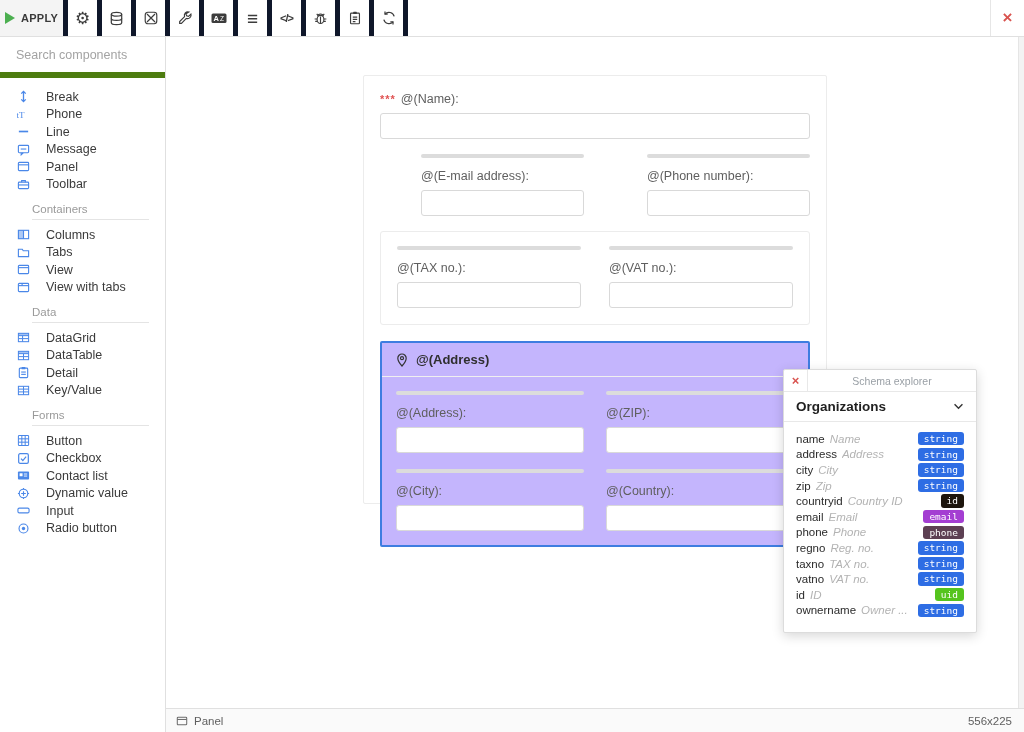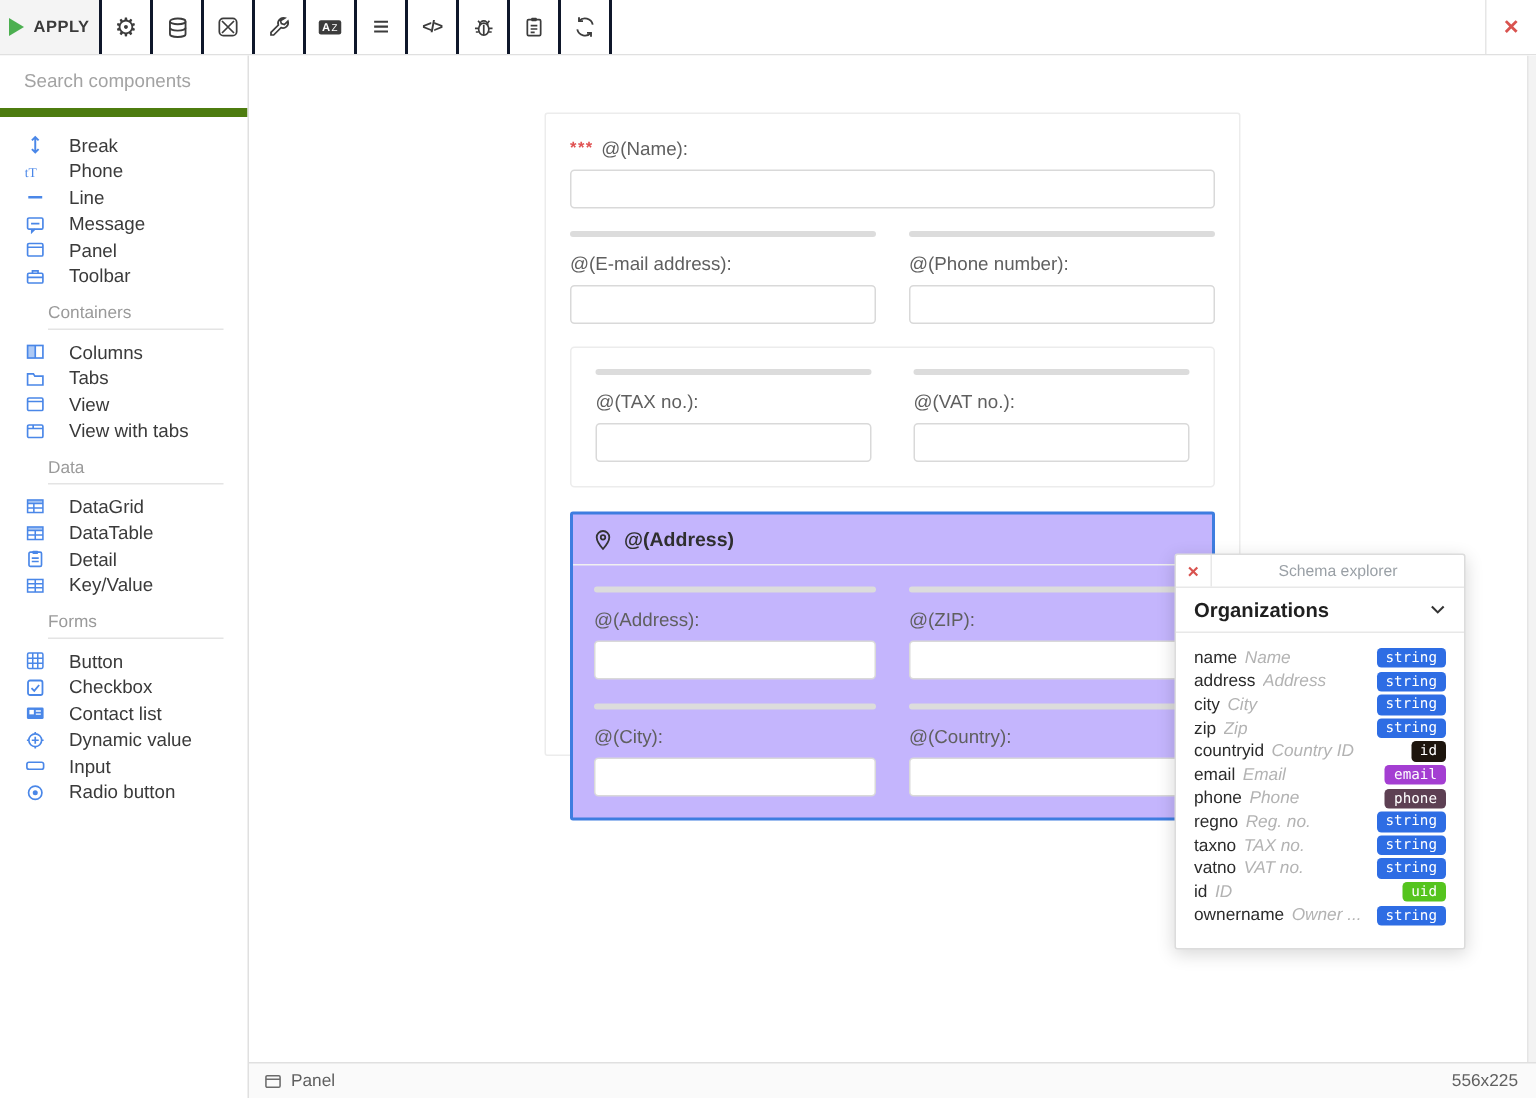--- a/index.html
+++ b/index.html
@@ -2,21 +2,21 @@
 <html><head>
 <meta charset="utf-8">
 <style>
   * { margin:0; padding:0; box-sizing:border-box; }
   html,body { width:1024px; height:732px; }
   body { font-family:"Liberation Sans", sans-serif; background:#fff; color:#333; overflow:hidden; }
   .app { position:relative; width:1024px; height:732px; background:#fff; }
 
   
   .toolbar { position:absolute; left:0; top:0; right:0; height:37px; background:#fff; border-bottom:1px solid #e0e0e0; display:flex; align-items:stretch; }
-  .tb-cell { width:34px; display:flex; align-items:center; justify-content:center; border-right:2px solid #0f172a; cursor:pointer; color:#3c3c3c; }
+  .tb-cell { width:34px; display:flex; align-items:center; justify-content:center; border-right:5px solid #0f172a; cursor:pointer; color:#3c3c3c; }
   .tb-apply { width:68px; background:#f4f4f4; gap:6px; }
   .tb-apply .apply-label { font-size:11px; font-weight:bold; color:#3a3a3a; letter-spacing:.3px; }
   .play-tri { width:0; height:0; border-left:10px solid #4caf50; border-top:6px solid transparent; border-bottom:6px solid transparent; }
   .tb-glyph { font-size:17px; line-height:1; color:#3c3c3c; }
   .tb-glyph.code { font-size:11px; font-weight:bold; letter-spacing:-1px; }
   .tb-glyph.lines { font-size:19px; font-weight:bold; }
   .tb-close { position:absolute; right:0; top:0; width:34px; height:36px; border-left:1px solid #e6e6e6; border-right:none; display:flex; align-items:center; justify-content:center; }
   .tb-close span { color:#d9534f; font-size:17px; font-weight:bold; }
   .tb-cell svg { display:block; }
 
@@ -35,21 +35,21 @@
   
   .canvas { position:absolute; left:166px; top:37px; right:0; bottom:24px; background:#fff; overflow:hidden; }
   .v-scroll { position:absolute; right:0; top:0; bottom:0; width:6px; background:#f3f3f3; border-left:1px solid #e5e5e5; }
 
   .card { position:absolute; left:197px; top:38px; width:464px; height:429px; background:#fff; border:1px solid #ececec; border-radius:2px; padding:16px; }
   .fld-label { font-size:12.5px; color:#5f5f5f; margin-bottom:7px; display:flex; align-items:center; gap:5px; }
   .req { color:#e05252; font-size:11px; font-weight:bold; letter-spacing:1px; line-height:1; }
   .fld-input { width:100%; height:26px; border:1px solid #d9d9d9; border-radius:3px; background:#fff; outline:none; padding:0 8px; font-size:12px; font-family:"Liberation Sans",sans-serif; }
   .dragbar { height:4px; background:#dcdcdc; border-radius:2px; margin-bottom:11px; }
   .two-col { display:flex; gap:22px; margin-top:15px; }
-  .two-col .col { flex:1; }
+  .two-col .col { flex:1;margin-left:41px; }
   .subpanel { margin-top:15px; border:1px solid #ececec; border-radius:3px; padding:14px 16px 16px 16px; display:flex; gap:28px; }
   .subpanel .col { flex:1; }
 
   .addr-panel { margin-top:16px; border:2px solid #3e7de0; border-radius:2px; background:#c4b5fd; }
   .addr-head { display:flex; align-items:center; gap:8px; padding:9px 14px; border-bottom:1px solid #f0f0f0; }
   .addr-title { font-size:13px; font-weight:bold; color:#2f2f2f; }
   .addr-body { padding:14px; display:grid; grid-template-columns:1fr 1fr; column-gap:22px; row-gap:16px; }
 
   
   .schema { position:absolute; left:617px; top:332px; width:194px; background:#fff; border:1px solid #dcdcdc; border-radius:2px; box-shadow:0 3px 12px rgba(0,0,0,.16); z-index:10; }

